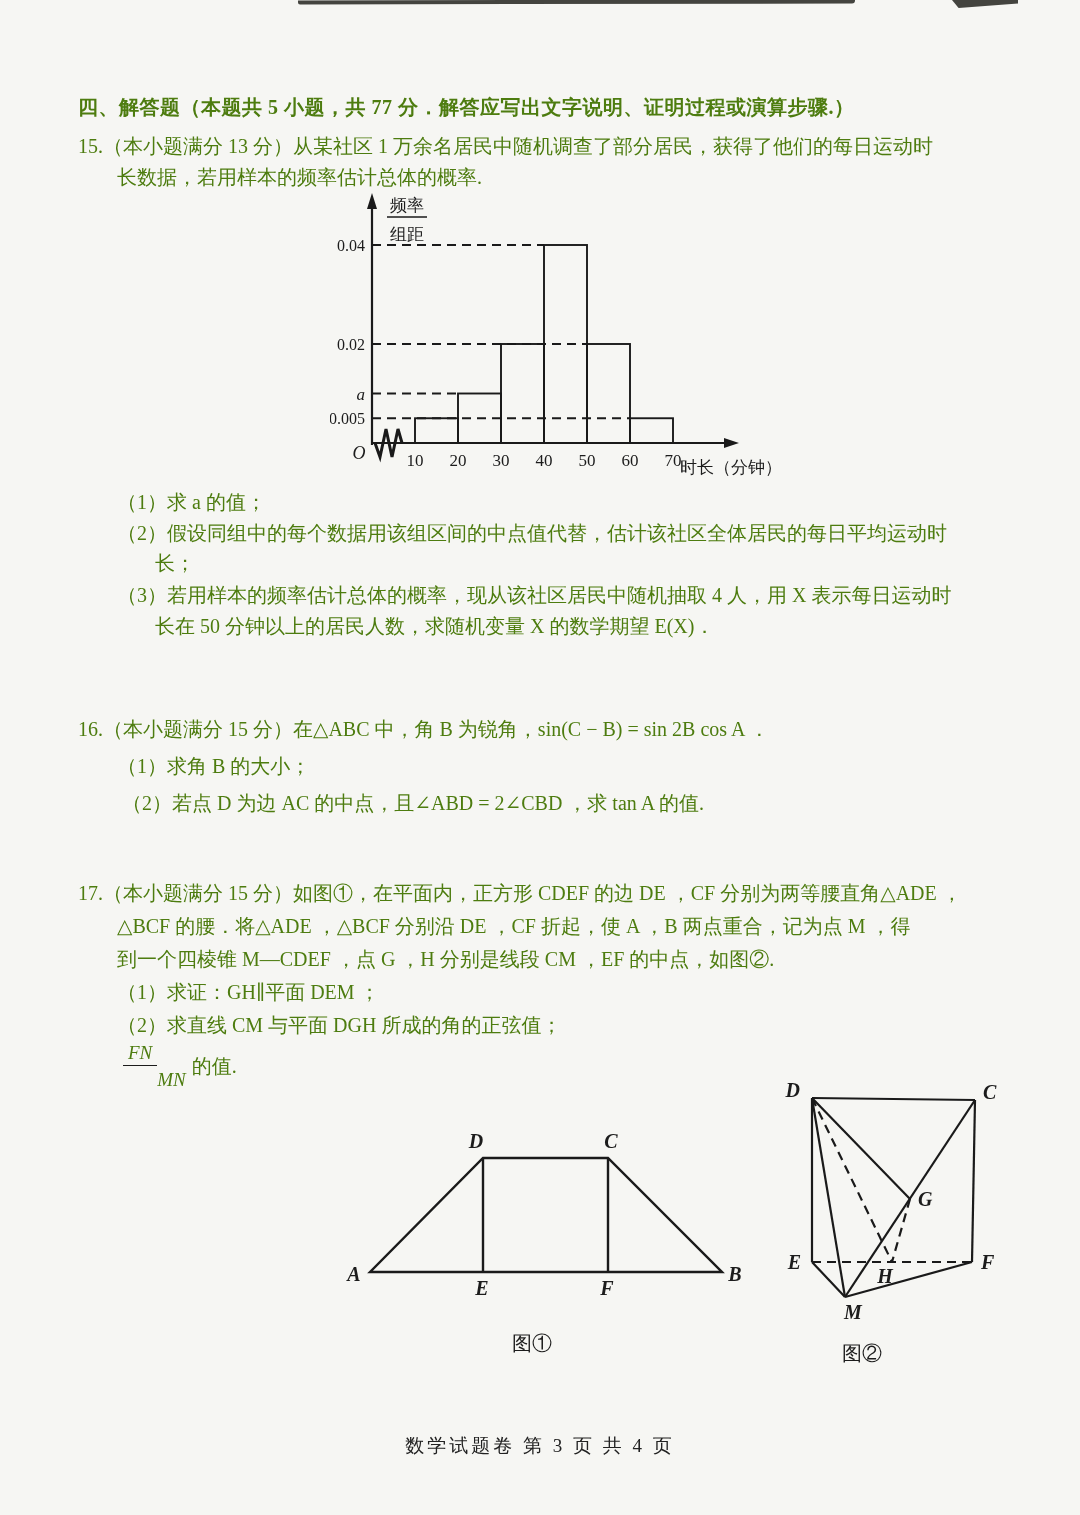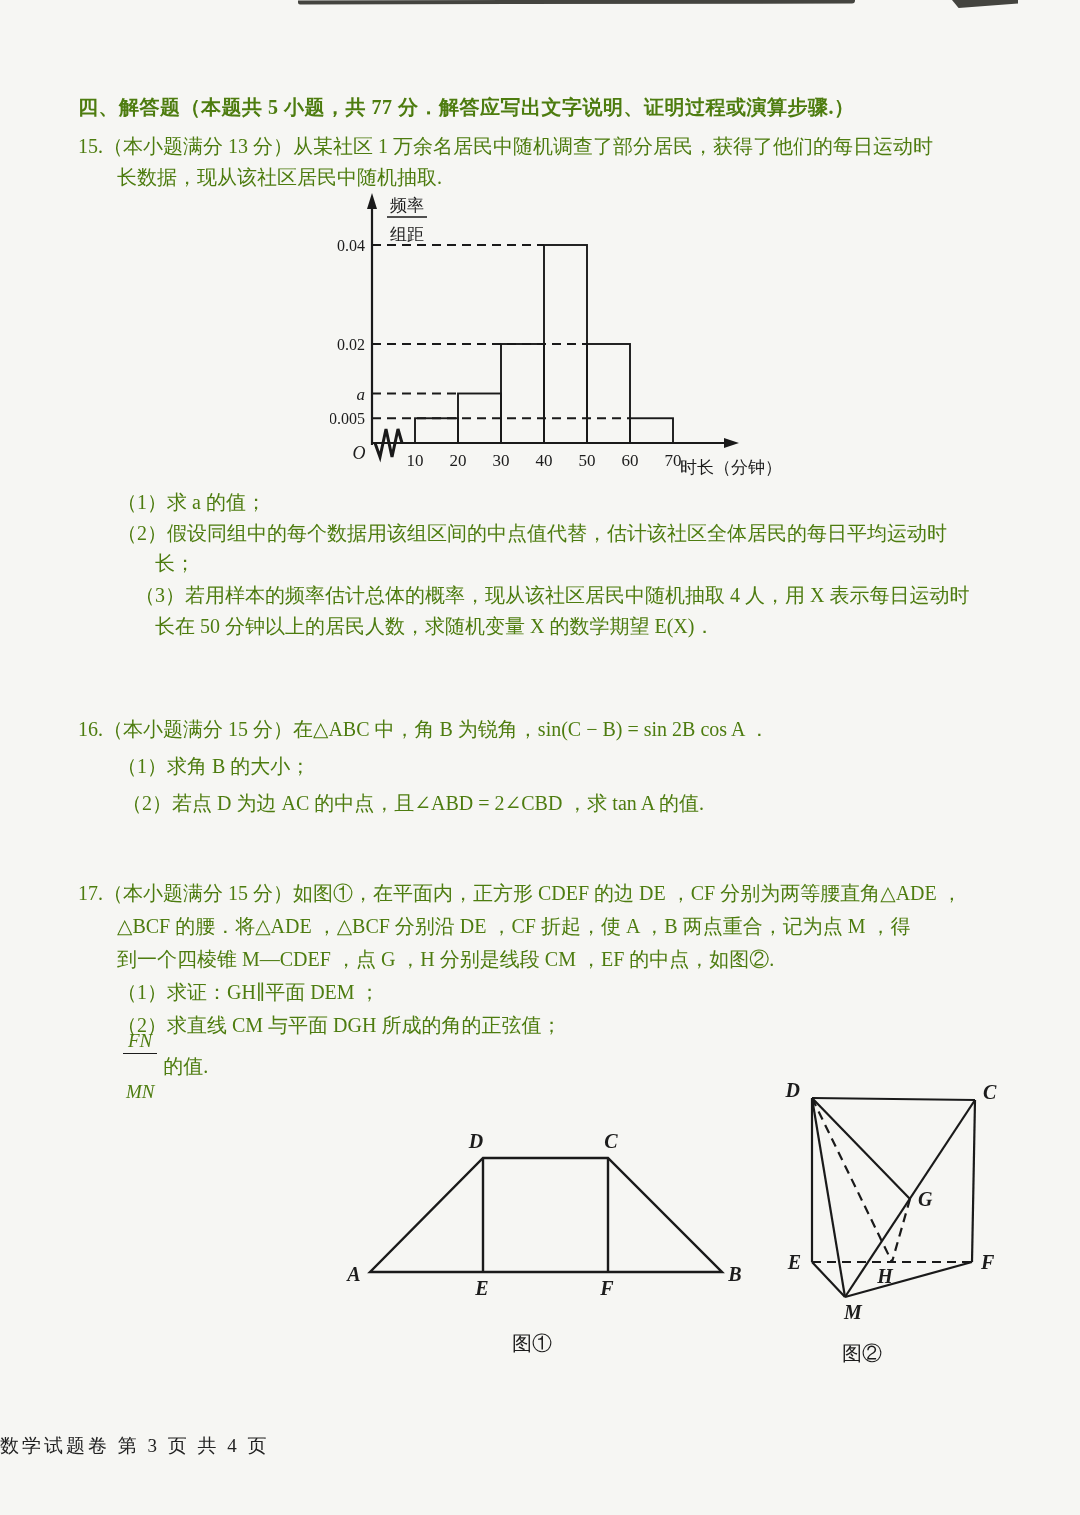--- a/index.html
+++ b/index.html
@@ -11,44 +11,44 @@
   }
   .tline{
     position:absolute;white-space:nowrap;
     font-size:20px;line-height:30px;color:#4d7c0f;
   }
   .bold{font-weight:bold;letter-spacing:0.5px;}
   .artifact{position:absolute;background:#44443f;}
   .hist,.figsvg{position:absolute;}
   .caption{position:absolute;font-size:20px;color:#1c1c1c;}
   .footer{
-    position:absolute;left:0;top:1433px;width:1080px;
+    position:absolute;left:0;top:1433px;width:1080px;text-align:center;
     font-size:19px;letter-spacing:3px;color:#222;
   }
   .fracline{display:flex;align-items:center;}
   .frac{
-    display:inline-flex;flex-direction:column;align-items:center;
+    display:inline-flex;flex-direction:row;align-items:flex-start;
     font-style:italic;font-size:19px;line-height:22px;margin:0 6px;
     vertical-align:middle;
   }
   .frac .num{border-bottom:1.6px solid #1c1c1c;padding:0 5px 1px 5px;}
   .frac .den{padding-top:15px;margin-top:12px;}
   svg text{font-family:"Liberation Serif","DejaVu Serif",serif;fill:#1c1c1c;}
   .vlabel{font-size:20px;font-weight:bold;font-style:italic;}
 </style>
 </head>
 <body>
 
 <div class="artifact" style="left:298px;top:0;width:557px;height:4px;border-radius:0 0 3px 2px;transform:rotate(-0.1deg);"></div>
 <div class="artifact" style="left:952px;top:0;width:66px;height:8px;clip-path:polygon(0 0,100% 0,100% 45%,10% 100%);"></div>
 
 <div class="tline bold" style="left:78px;top:92px;">四、解答题（本题共 5 小题，共 77 分．解答应写出文字说明、证明过程或演算步骤.）</div>
 
 <div class="tline" style="left:78px;top:131px;">15.（本小题满分 13 分）从某社区 1 万余名居民中随机调查了部分居民，获得了他们的每日运动时</div>
-<div class="tline" style="left:117px;top:162px;">长数据，现从该社区居民中随机抽取.</div>
+<div class="tline" style="left:117px;top:162px;">长数据，若用样本的频率估计总体的概率.</div>
 
 <div class="hist" style="left:330px;top:180px;">
   <svg id="hist-svg" width="460" height="300" viewBox="0 0 460 300">
       <line x1="42" y1="238.25" x2="300" y2="238.25" stroke="#1a1a1a" stroke-width="2" stroke-dasharray="9 6"></line>
       <text x="35" y="244.25" text-anchor="end" font-size="16" font-style="normal">0.005</text>
       <line x1="42" y1="213.5" x2="128" y2="213.5" stroke="#1a1a1a" stroke-width="2" stroke-dasharray="9 6"></line>
       <text x="35" y="219.5" text-anchor="end" font-size="17" font-style="italic">a</text>
       <line x1="42" y1="164" x2="257" y2="164" stroke="#1a1a1a" stroke-width="2" stroke-dasharray="9 6"></line>
       <text x="35" y="170" text-anchor="end" font-size="16" font-style="normal">0.02</text>
       <line x1="42" y1="65" x2="214" y2="65" stroke="#1a1a1a" stroke-width="2" stroke-dasharray="9 6"></line>
@@ -75,21 +75,21 @@
       <text x="77" y="31" text-anchor="middle" font-size="17" font-style="normal">频率</text>
       <line x1="57" y1="37" x2="97" y2="37" stroke="#1a1a1a" stroke-width="1.6"></line>
       <text x="77" y="60" text-anchor="middle" font-size="17" font-style="normal">组距</text>
       <text x="350" y="293" text-anchor="start" font-size="17" font-style="normal">时长（分钟）</text>
     </svg>
 </div>
 
 <div class="tline" style="left:117px;top:487px;">（1）求 a 的值；</div>
 <div class="tline" style="left:117px;top:518px;">（2）假设同组中的每个数据用该组区间的中点值代替，估计该社区全体居民的每日平均运动时</div>
 <div class="tline" style="left:155px;top:548px;">长；</div>
-<div class="tline" style="left:117px;top:580px;margin-left:18px;">（3）若用样本的频率估计总体的概率，现从该社区居民中随机抽取 4 人，用 X 表示每日运动时</div>
+<div class="tline" style="left:117px;top:580px;">（3）若用样本的频率估计总体的概率，现从该社区居民中随机抽取 4 人，用 X 表示每日运动时</div>
 <div class="tline" style="left:155px;top:611px;">长在 50 分钟以上的居民人数，求随机变量 X 的数学期望 E(X)．</div>
 
 <div class="tline" style="left:78px;top:714px;">16.（本小题满分 15 分）在△ABC 中，角 B 为锐角，sin(C − B) = sin 2B cos A ．</div>
 <div class="tline" style="left:117px;top:751px;">（1）求角 B 的大小；</div>
 <div class="tline" style="left:122px;top:788px;">（2）若点 D 为边 AC 的中点，且∠ABD = 2∠CBD ，求 tan A 的值.</div>
 
 <div class="tline" style="left:78px;top:878px;">17.（本小题满分 15 分）如图①，在平面内，正方形 CDEF 的边 DE ，CF 分别为两等腰直角△ADE ，</div>
 <div class="tline" style="left:117px;top:911px;">△BCF 的腰．将△ADE ，△BCF 分别沿 DE ，CF 折起，使 A ，B 两点重合，记为点 M ，得</div>
 <div class="tline" style="left:117px;top:944px;">到一个四棱锥 M—CDEF ，点 G ，H 分别是线段 CM ，EF 的中点，如图②.</div>
 <div class="tline" style="left:117px;top:977px;">（1）求证：GH∥平面 DEM ；</div>

